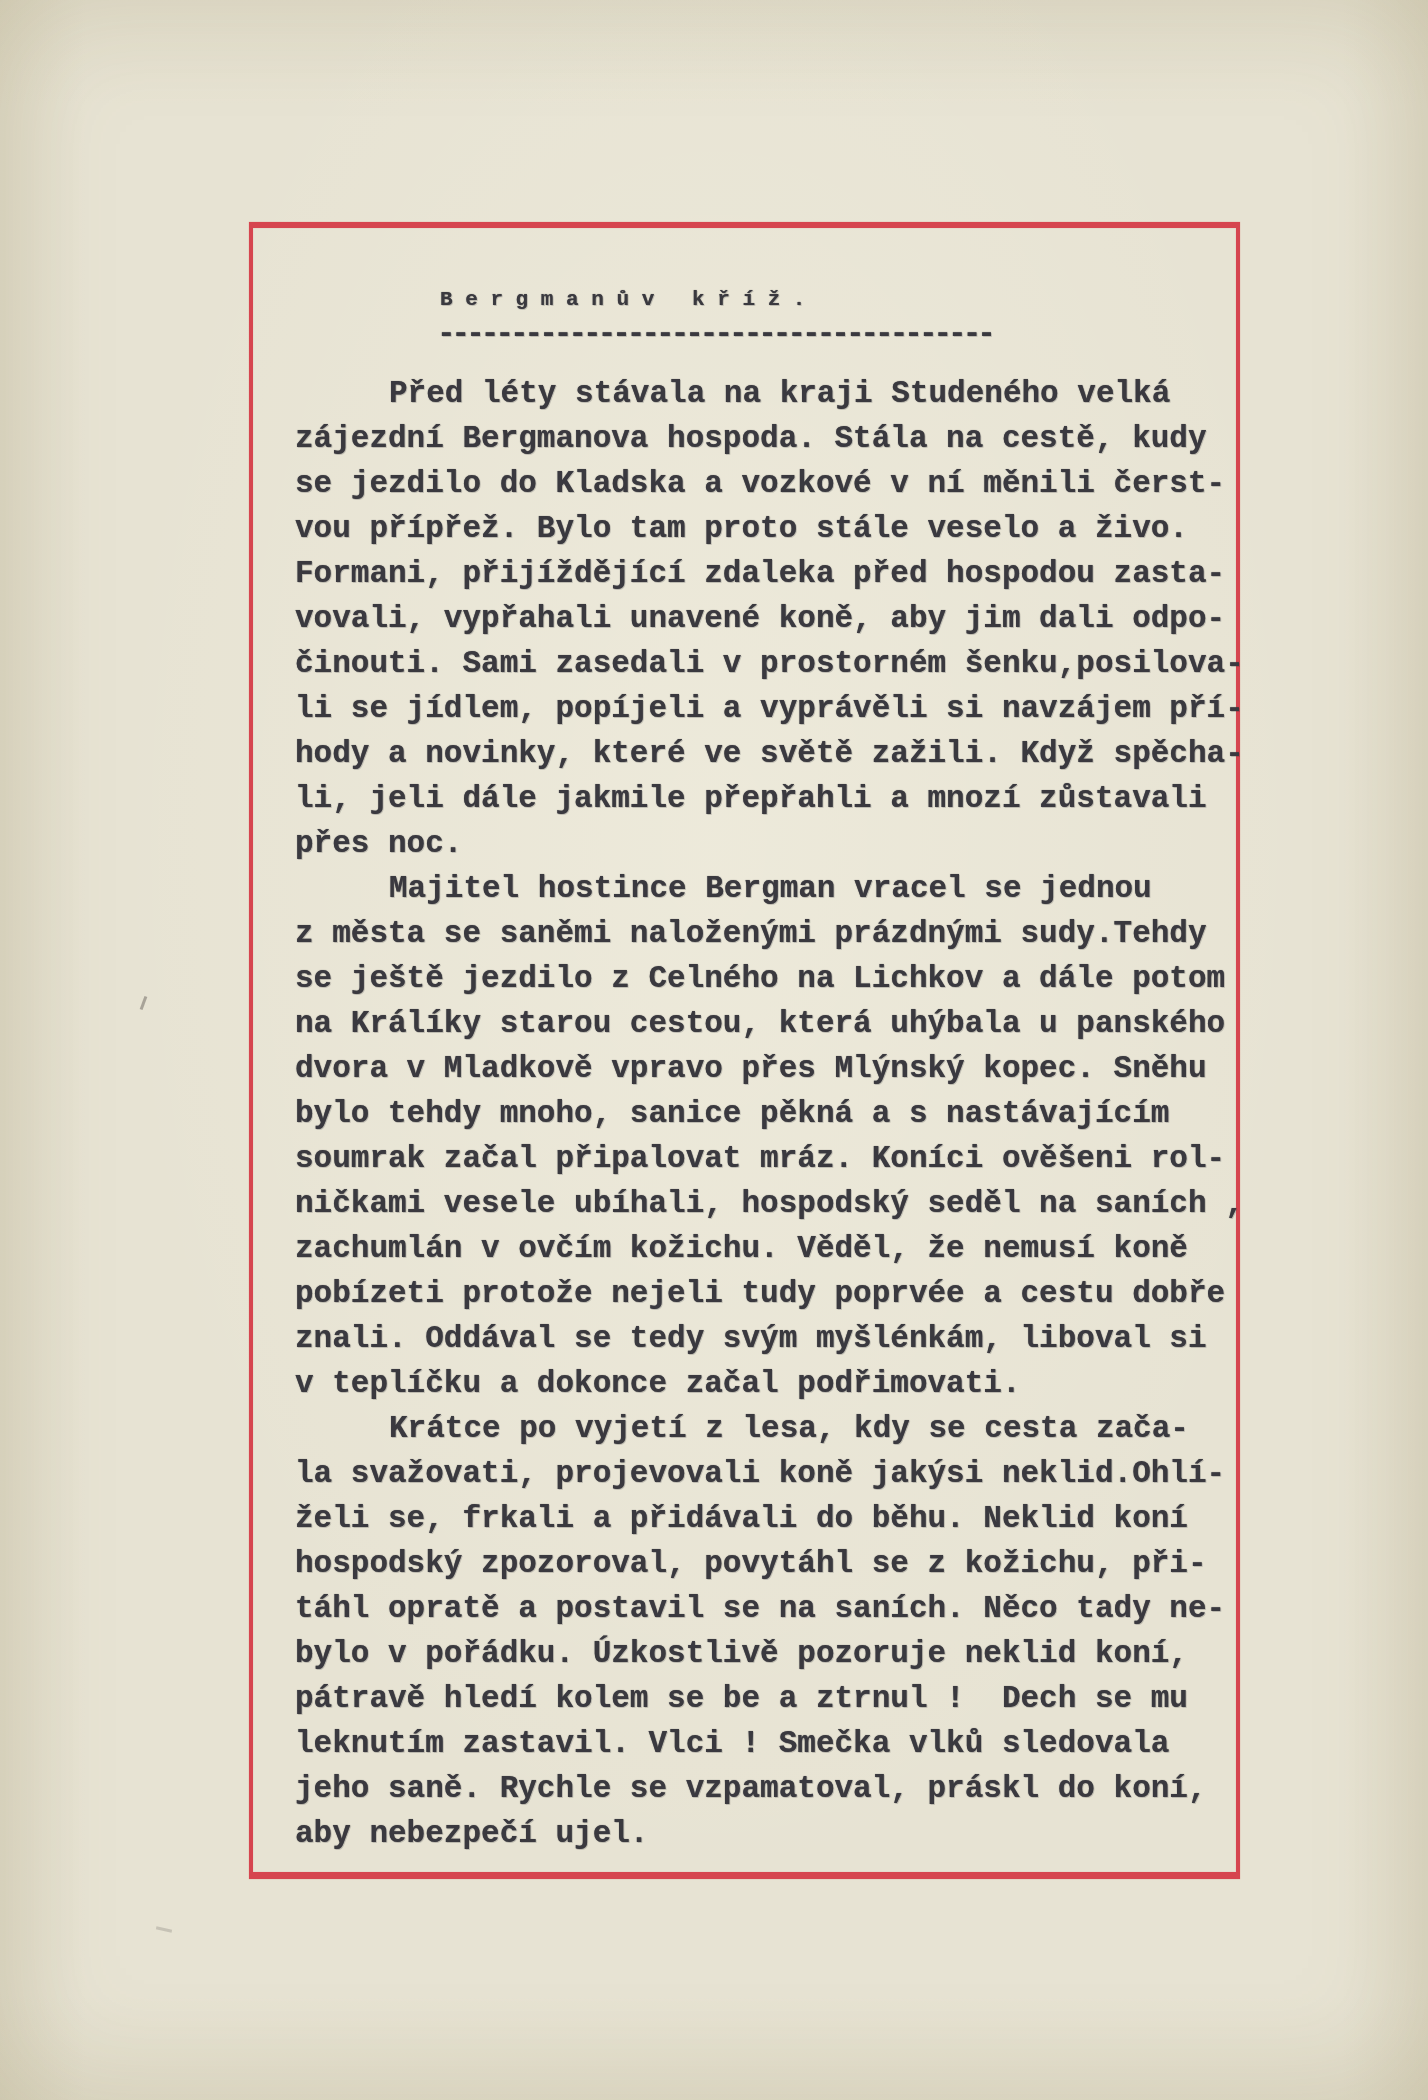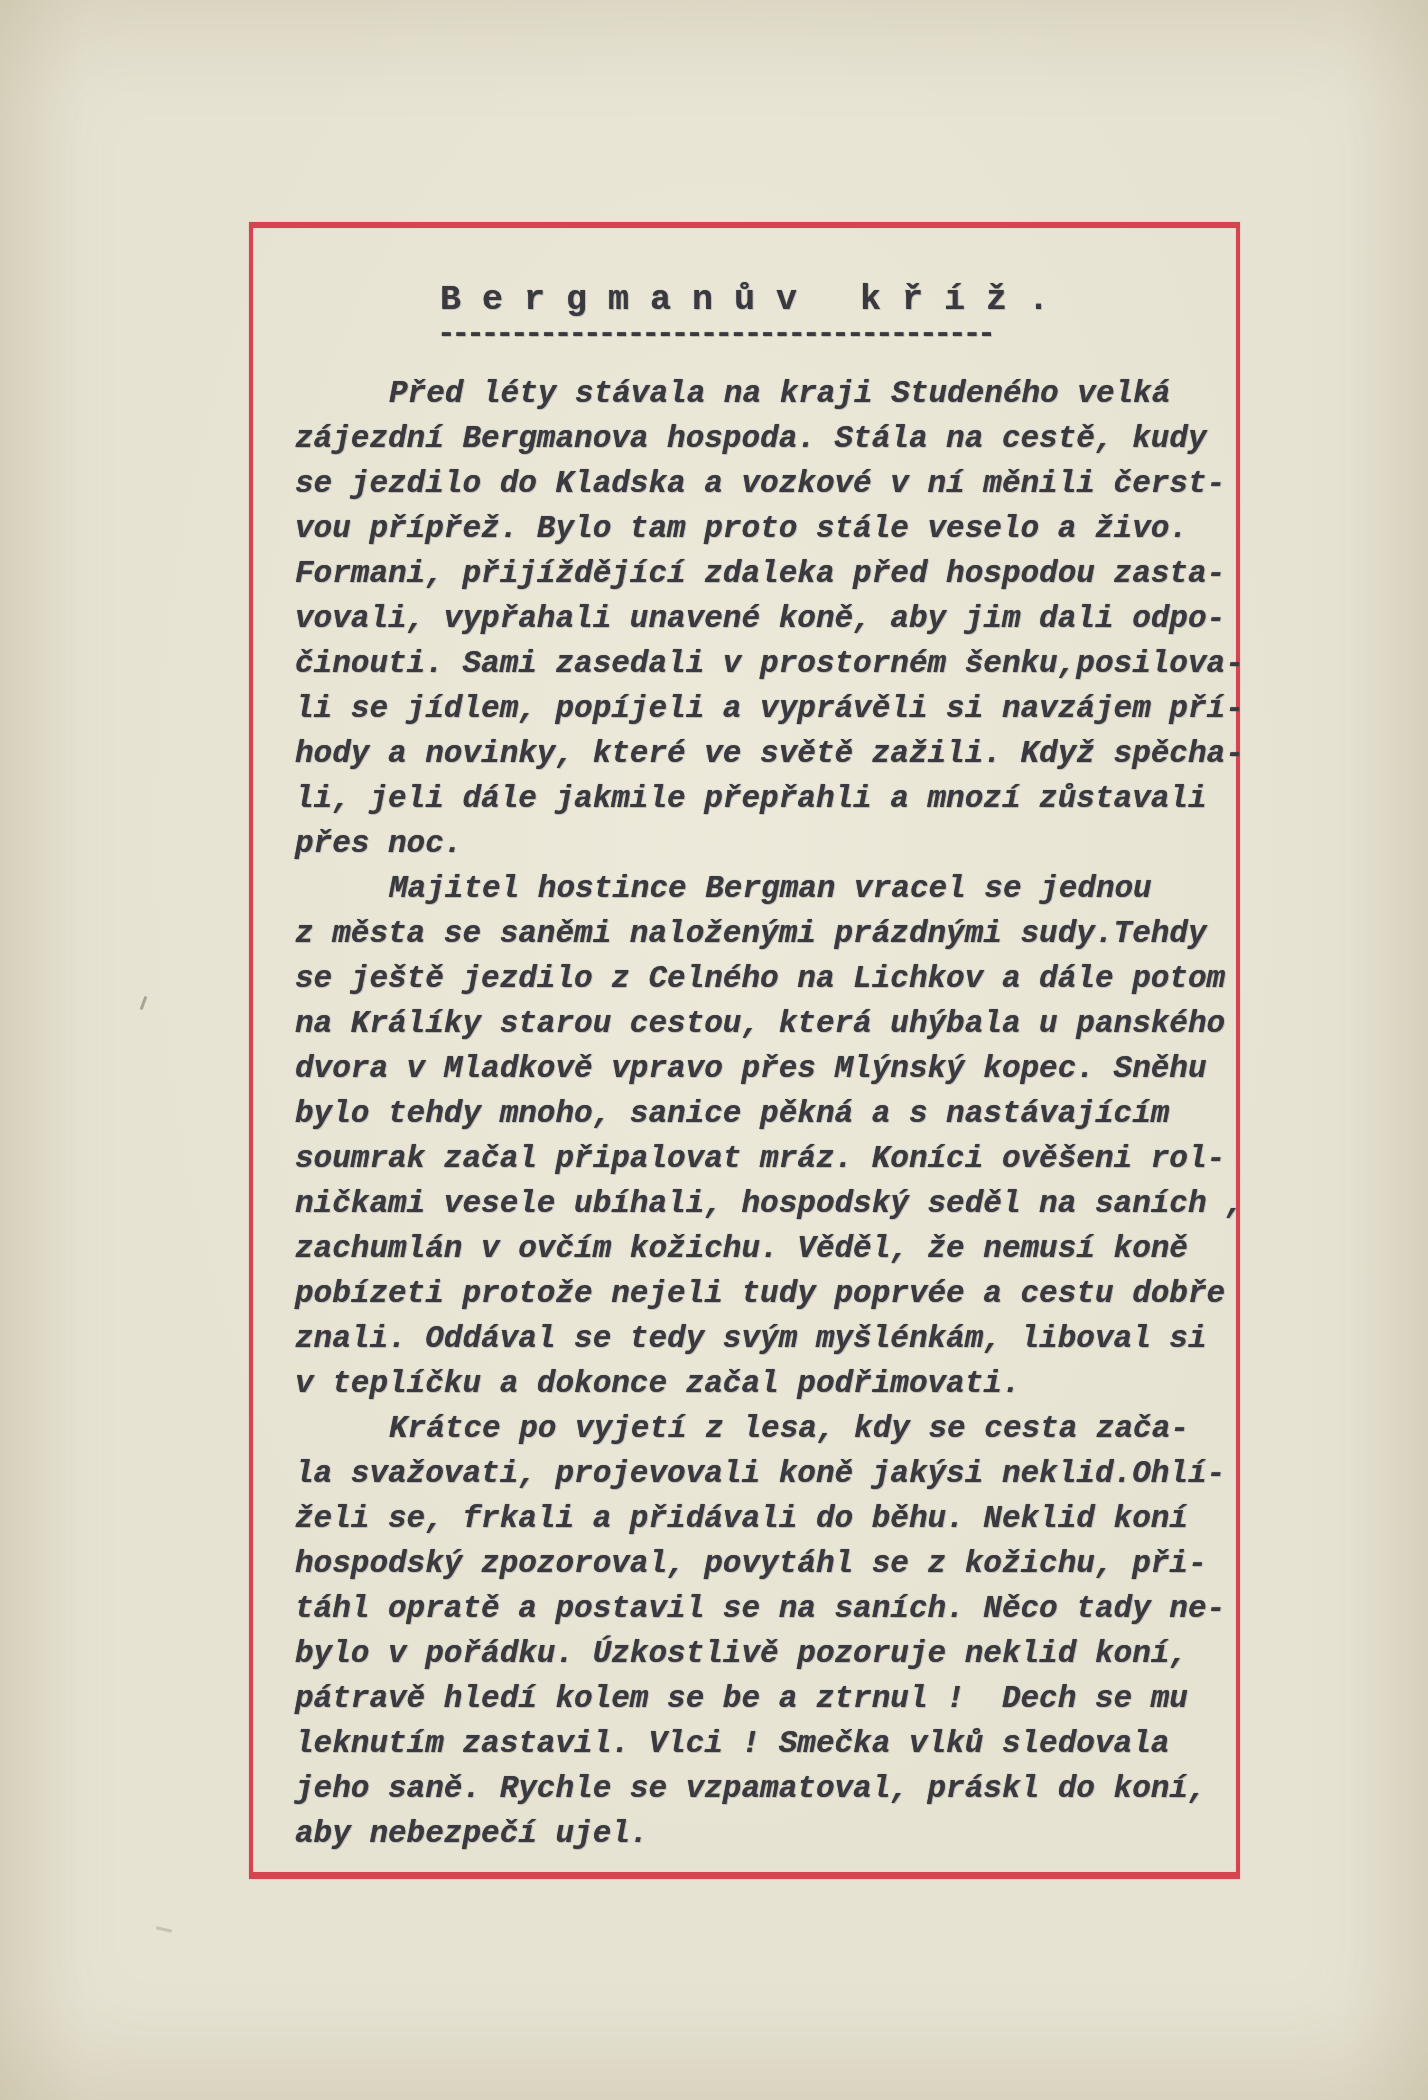--- a/index.html
+++ b/index.html
@@ -38,21 +38,21 @@
   }
   .ink {
     color: #3a393f;
     font-weight: bold;
     text-shadow: 0 0 1px rgba(58,57,63,0.75), 1px 1px 0 rgba(58,57,63,0.18);
   }
   .title {
     position: absolute;
     left: 440px;
     top: 282px;
-    font-size: 35px;
+    font-size: 21px;
     line-height: 36px;
     white-space: pre;
   }
   .title-underline {
     position: absolute;
     left: 437px;
     top: 316px;
     font-size: 31px;
     line-height: 36px;
     letter-spacing: -4px;
@@ -62,21 +62,20 @@
     position: absolute;
     left: 295px;
     top: 371px;
     width: 950px;
     font-size: 31px;
     line-height: 45px;
     white-space: pre;
   }
   .para .line {
     height: 45px;
-    font-style: italic;
   }
   .para .line.first {
     padding-left: 94px;
   }
   
   .speck {
     position: absolute;
     background: rgba(90,85,80,0.45);
   }
   .speck-1 { left: 142px; top: 996px; width: 3px; height: 14px; transform: rotate(20deg); }

